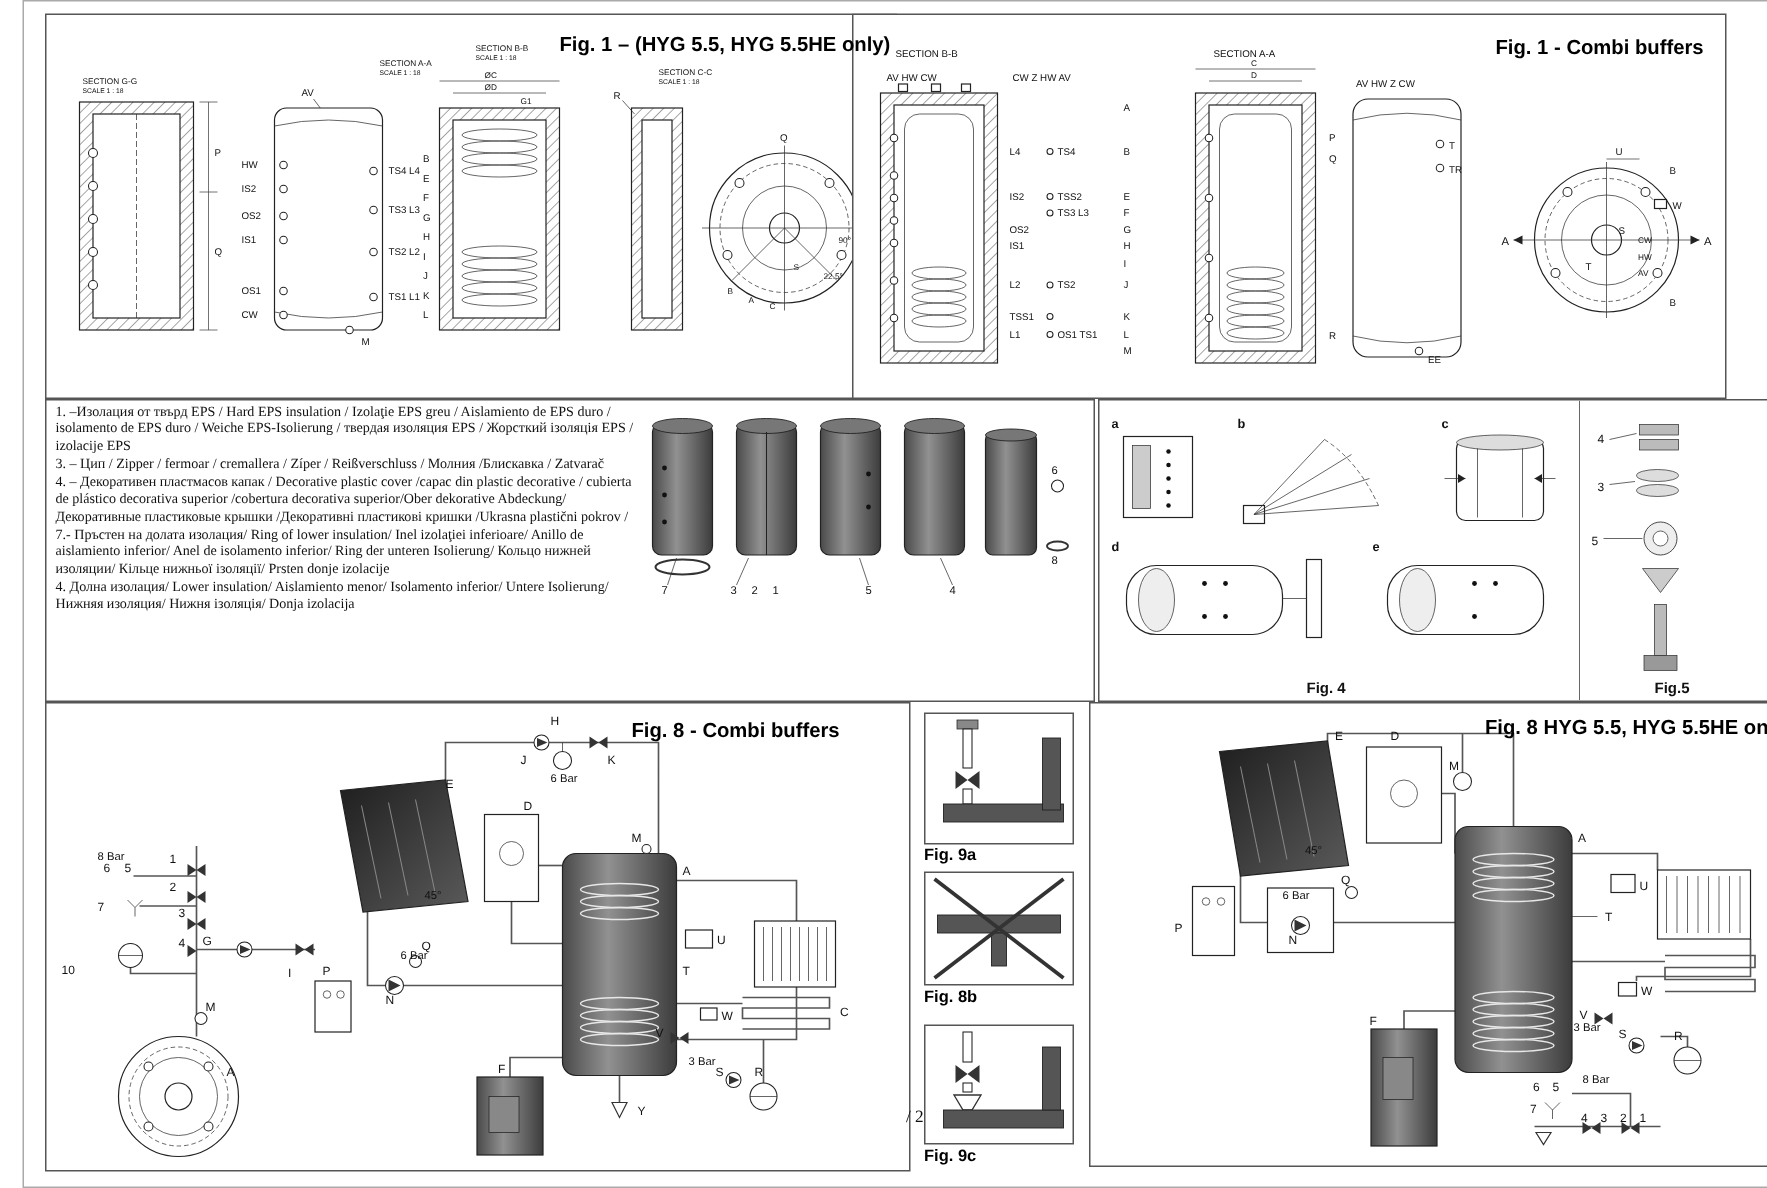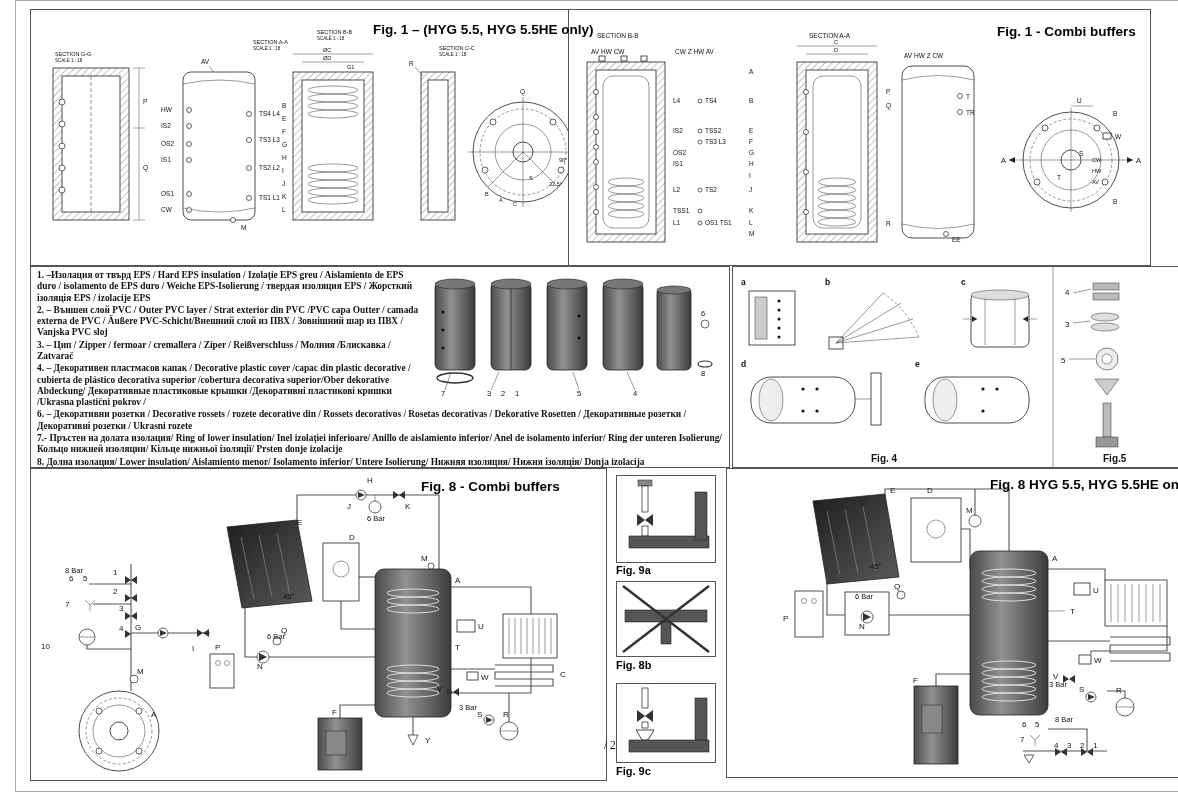--- a/index.html
+++ b/index.html
@@ -2,21 +2,21 @@
 <html><head>
 <meta charset="utf-8">
 <style>
   * { margin:0; padding:0; box-sizing:border-box; }
   html,body { width:1178px; height:792px; background:#fff; font-family:"Liberation Sans",sans-serif; }
   .page { position:absolute; left:0; top:0; width:1178px; height:792px; background:#fff; border:1px solid #aaa;margin-left:15px; }
   .panel { position:absolute; border:1px solid #555; background:#fff; overflow:hidden; }
   .fig-title { position:absolute; font-weight:bold; font-size:13.5px; color:#000; white-space:nowrap; z-index:5; }
   .cap { position:absolute; font-weight:bold; font-size:11px; color:#000; text-align:left; }
   .legend-text { font-family:"Liberation Serif",serif; font-size:9.4px; line-height:1.2; color:#111; padding:3px 6px; }
-  .legend-text p { margin:0 0 1px 0;font-weight:bold; }
+  .legend-text p { margin:0 0 1px 0; }
   .exploded-wrap { float:right; width:292px; height:128px; margin:2px 2px 3px 6px; }
   .marker { position:absolute; font-family:"Liberation Serif",serif; font-size:11.5px; color:#111; }
   svg text { font-family:"Liberation Sans",sans-serif; fill:#111; }
   .t4{font-size:4.5px}.t5{font-size:5.5px}.t6{font-size:6.5px}.t7{font-size:7.5px}
   .t8{font-size:8px}.t8b{font-size:8.5px;font-weight:bold}.t10b{font-size:10px;font-weight:bold}
   .ln{fill:none;stroke:#222;stroke-width:.8}
   .lnt{fill:none;stroke:#333;stroke-width:.5}
   .dim{fill:none;stroke:#444;stroke-width:.5}
   .wht{fill:#fff;stroke:#222;stroke-width:.8}
   .htch{fill:url(#hatch);stroke:#222;stroke-width:.8}
@@ -332,26 +332,24 @@
             <circle class="prt" cx="276" cy="52" r="4"></circle>
             <ellipse cx="276" cy="92" rx="7" ry="3" fill="none" stroke="#333" stroke-width="1.2"></ellipse>
             <line class="lnt" x1="16" y1="118" x2="22" y2="100"></line>
               <line class="lnt" x1="62" y1="118" x2="70" y2="100"></line>
             <line class="lnt" x1="150" y1="118" x2="144" y2="100"></line>
               <line class="lnt" x1="206" y1="118" x2="198" y2="100"></line>
           </g>
         </svg>
       </div>
       <p>1. –Изолация от твърд EPS / Hard EPS insulation / Izolaţie EPS greu / Aislamiento de EPS duro / isolamento de EPS duro / Weiche EPS-Isolierung / твердая изоляция EPS / Жорсткий ізоляція EPS / izolacije EPS</p>
-      <p>2. – Външен слой PVC / Outer PVC layer / Strat exterior din PVC /PVC capa Outter / camada externa de PVC / Äußere PVC-Schicht/Внешний слой из ПВХ / Зовнішний шар из ПВХ / Vanjska PVC sloj</p>
       <p>3. – Цип / Zipper / fermoar / cremallera / Zíper / Reißverschluss / Молния /Блискавка / Zatvarač</p>
       <p>4. – Декоративен пластмасов капак / Decorative plastic cover /capac din plastic decorative / cubierta de plástico decorativa superior /cobertura decorativa superior/Ober dekorative Abdeckung/ Декоративные пластиковые крышки /Декоративні пластикові кришки /Ukrasna plastični pokrov /</p>
-      <p>6. – Декоративни розетки / Decorative rossets / rozete decorative din / Rossets decorativos / Rosetas decorativas / Dekorative Rosetten / Декоративные розетки / Декоративні розетки / Ukrasni rozete</p>
       <p>7.- Пръстен на долата изолация/ Ring of lower insulation/ Inel izolaţiei inferioare/ Anillo de aislamiento inferior/ Anel de isolamento inferior/ Ring der unteren Isolierung/ Кольцо нижней изоляции/ Кільце нижньої ізоляції/ Prsten donje izolacije</p>
-      <p>8. Долна изолация/ Lower insulation/ Aislamiento menor/ Isolamento inferior/ Untere Isolierung/ Нижняя изоляция/ Нижня ізоляція/ Donja izolacija</p>
+      <p>4. Долна изолация/ Lower insulation/ Aislamiento menor/ Isolamento inferior/ Untere Isolierung/ Нижняя изоляция/ Нижня ізоляція/ Donja izolacija</p>
     </div>
   </div>
 
   <div class="panel" style="left:716px;top:265px;width:449px;height:202px">
     <svg width="447" height="200" viewBox="0 0 447 200">
       <line class="lnt" x1="320" y1="0" x2="320" y2="200"></line>
       <text class="t8b" x="8" y="18">a</text>
       <g>
         <rect class="wht" x="16" y="24" width="46" height="54"></rect>
         <rect x="22" y="30" width="12" height="42" fill="#ccc" stroke="#333" stroke-width=".5"></rect>

